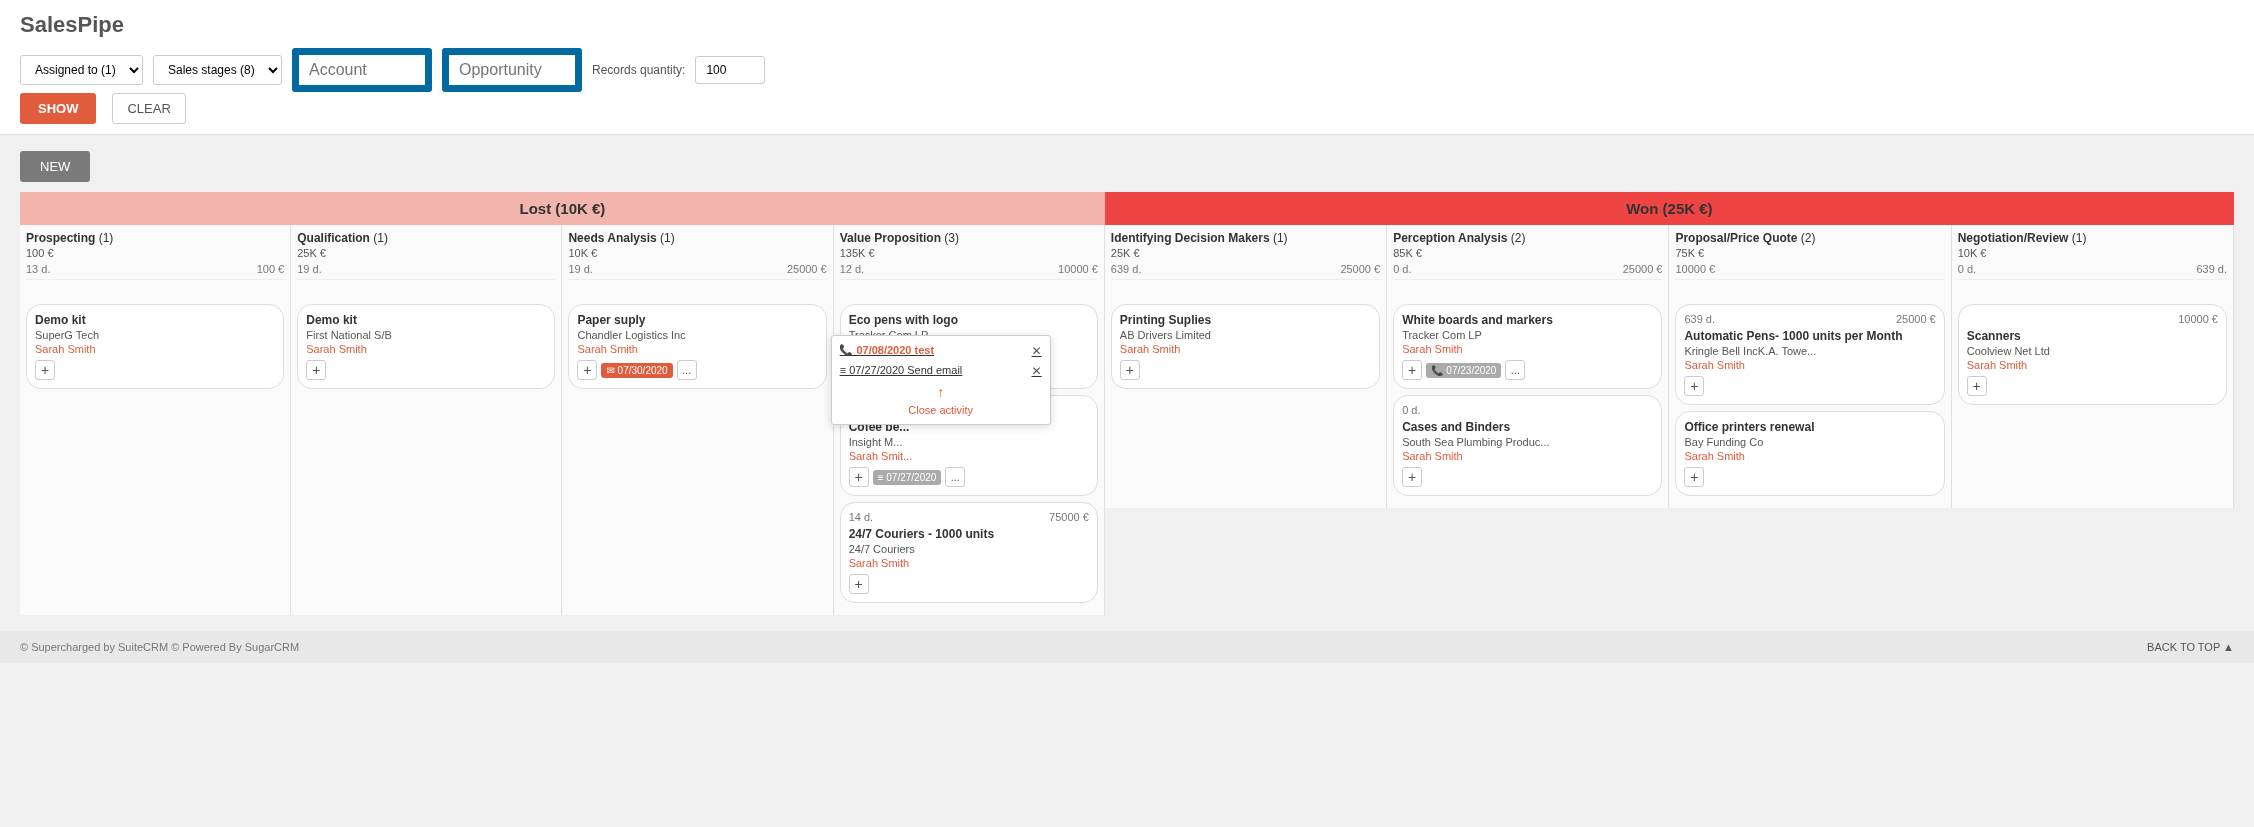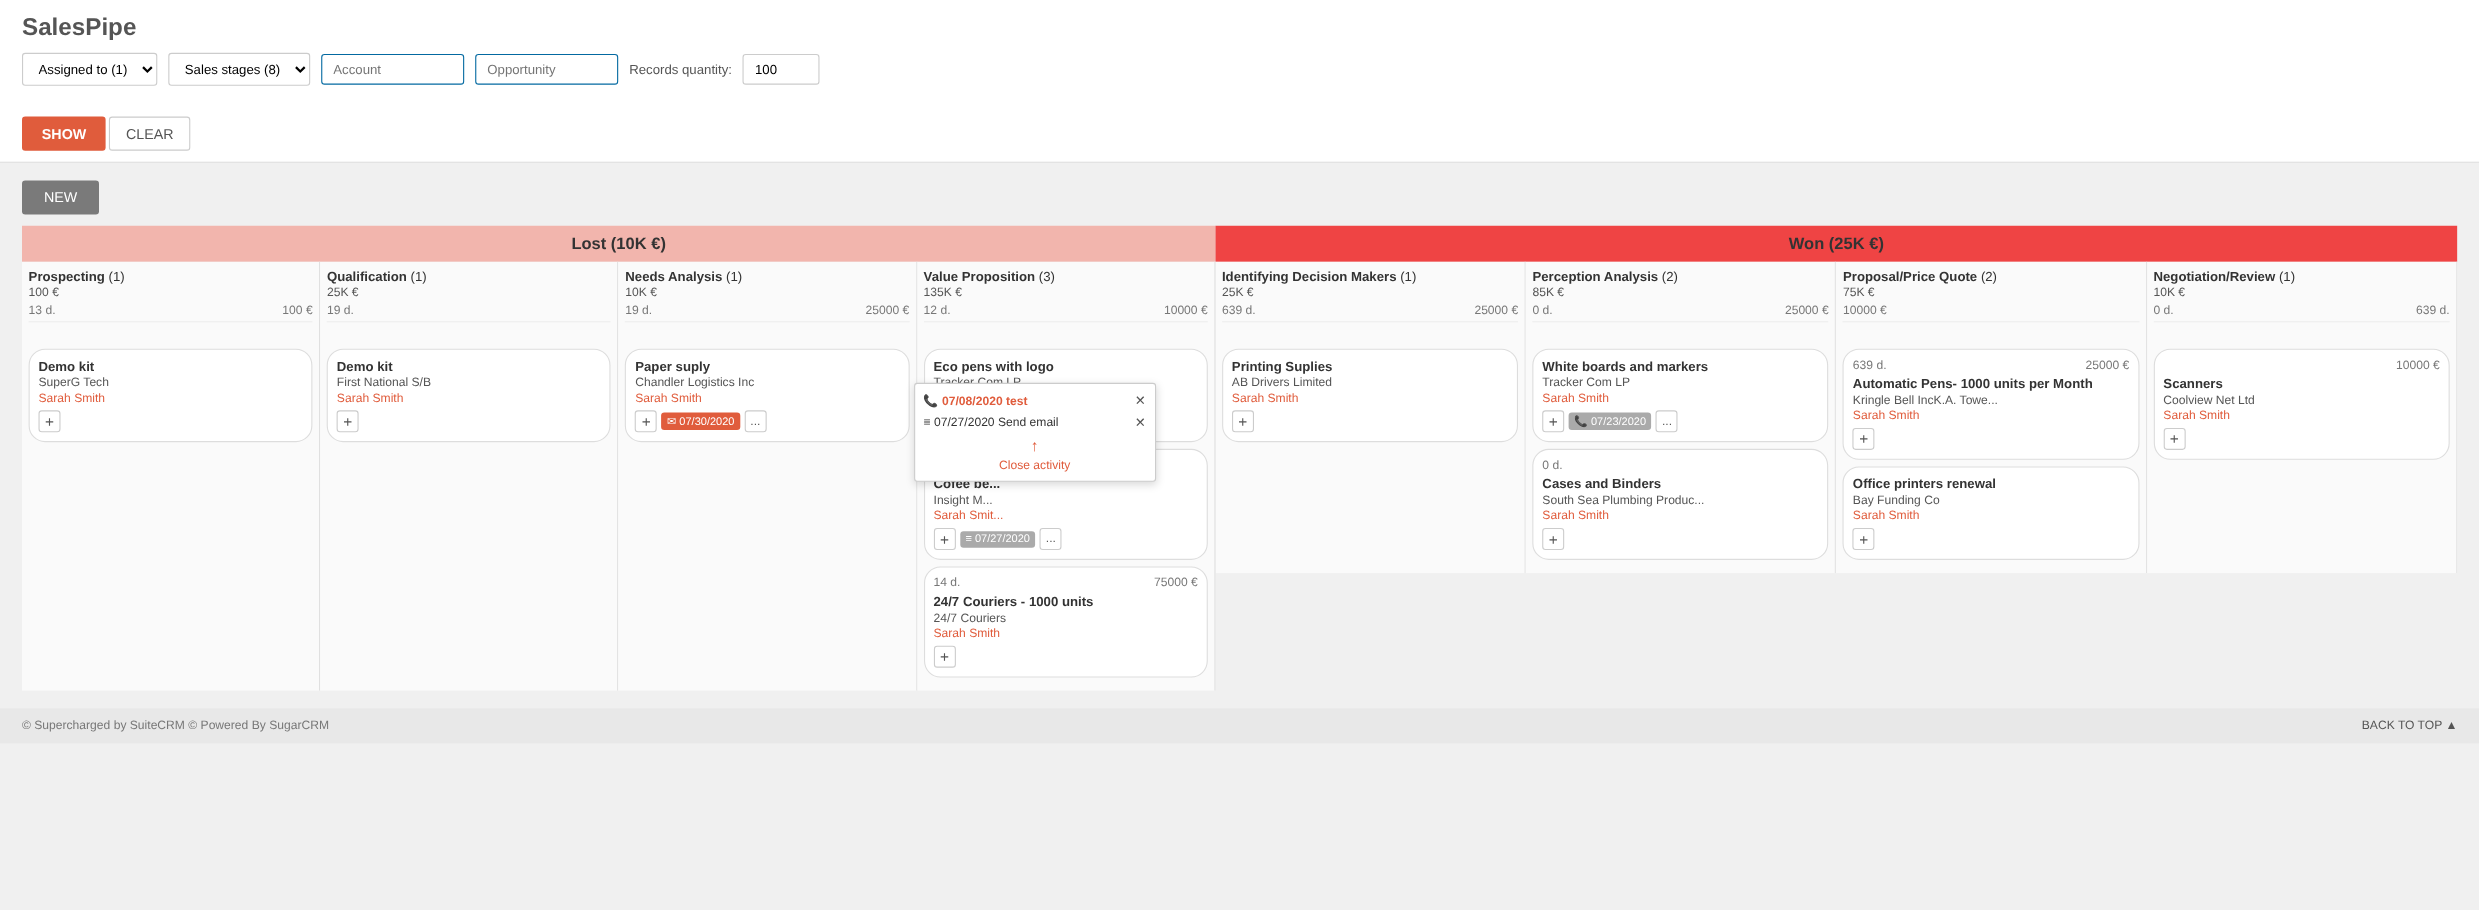--- a/index.html
+++ b/index.html
@@ -3,25 +3,25 @@
   <meta charset="utf-8">
   <style>
     * { box-sizing: border-box; margin: 0; padding: 0; }
     body { font-family: Arial, sans-serif; font-size: 12px; background: #f0f0f0; color: #333; }
 
     .header { background: #fff; padding: 12px 20px 10px; border-bottom: 1px solid #ddd; }
     .app-title { font-size: 22px; font-weight: bold; color: #555; margin-bottom: 10px; }
 
     .filters { display: flex; align-items: center; gap: 10px; flex-wrap: wrap; }
     .filter-select { padding: 6px 10px; border: 1px solid #ccc; border-radius: 3px; font-size: 12px; background: #fff; }
-    .filter-input { padding: 6px 10px; border: 1px solid #0369a1; border-radius: 3px; font-size: 12px; width: 130px; }
+    .filter-input { padding: 6px 10px; border: 7px solid #0369a1; border-radius: 3px; font-size: 16px; width: 140px; }
     .records-label { font-size: 12px; color: #555; }
     .records-input { padding: 6px 10px; border: 1px solid #ccc; border-radius: 3px; font-size: 12px; width: 70px; }
 
-    .action-buttons { display: flex; gap: 3px; margin-top: 28px; }
+    .action-buttons { display: flex; gap: 16px; margin-top: 1px; }
     .btn-show { background: #e05c3c; color: #fff; border: none; padding: 7px 18px; border-radius: 3px; font-size: 13px; cursor: pointer; font-weight: bold; }
     .btn-clear { background: #fff; color: #555; border: 1px solid #ccc; padding: 7px 14px; border-radius: 3px; font-size: 13px; cursor: pointer; }
 
     .main-area { padding: 16px 20px; }
 
     .new-btn-row { display: flex; margin-bottom: 10px; }
     .btn-new { background: #7a7a7a; color: #fff; border: none; padding: 8px 20px; border-radius: 3px; font-size: 13px; cursor: pointer; }
 
     .stage-header { font-weight: bold; font-size: 12px; color: #333; margin-bottom: 2px; }
     .stage-amount { font-size: 11px; color: #555; margin-bottom: 4px; }
@@ -36,21 +36,21 @@
     .add-btn { background: #fff; border: 1px solid #ccc; border-radius: 3px; width: 20px; height: 20px; font-size: 14px; cursor: pointer; display: flex; align-items: center; justify-content: center; color: #555; }
     .activity-tag { background: #e05c3c; color: #fff; font-size: 10px; padding: 2px 5px; border-radius: 3px; cursor: pointer; }
     .activity-tag-gray { background: #aaa; color: #fff; font-size: 10px; padding: 2px 5px; border-radius: 3px; cursor: pointer; }
     .more-btn { background: #fff; border: 1px solid #ccc; border-radius: 3px; width: 20px; height: 20px; font-size: 11px; cursor: pointer; display: flex; align-items: center; justify-content: center; color: #555; }
 
     .card-days { font-size: 11px; color: #777; margin-bottom: 4px; }
 
     
     .popup-overlay { position: absolute; top: 30px; left: -10px; z-index: 100; }
     .popup-box { background: #fff; border: 1px solid #ccc; border-radius: 3px; padding: 8px; width: 220px; box-shadow: 0 2px 8px rgba(0,0,0,0.15); }
-    .popup-item { display: flex; align-items: center; justify-content: space-between; margin-bottom: 6px; font-size: 11px; }
+    .popup-item { display: flex; align-items: flex-start; justify-content: space-between; margin-bottom: 6px; font-size: 11px; text-decoration: underline; }
     .popup-item-red { color: #e05c3c; font-weight: bold; }
     .popup-close { cursor: pointer; color: #555; font-size: 12px; }
     .popup-arrow { text-align: center; color: #e05c3c; font-size: 14px; margin-top: 4px; }
     .popup-close-activity { text-align: center; font-size: 11px; color: #e05c3c; cursor: pointer; margin-top: 4px; }
 
     .footer { background: #e8e8e8; padding: 10px 20px; font-size: 11px; color: #777; display: flex; justify-content: space-between; align-items: center; }
     .back-to-top { font-size: 11px; color: #555; cursor: pointer; }
 
     .stage-cell { flex: 1; min-width: 155px; background: #fafafa; border-right: 1px solid #e0e0e0; padding: 6px; vertical-align: top; }
 

